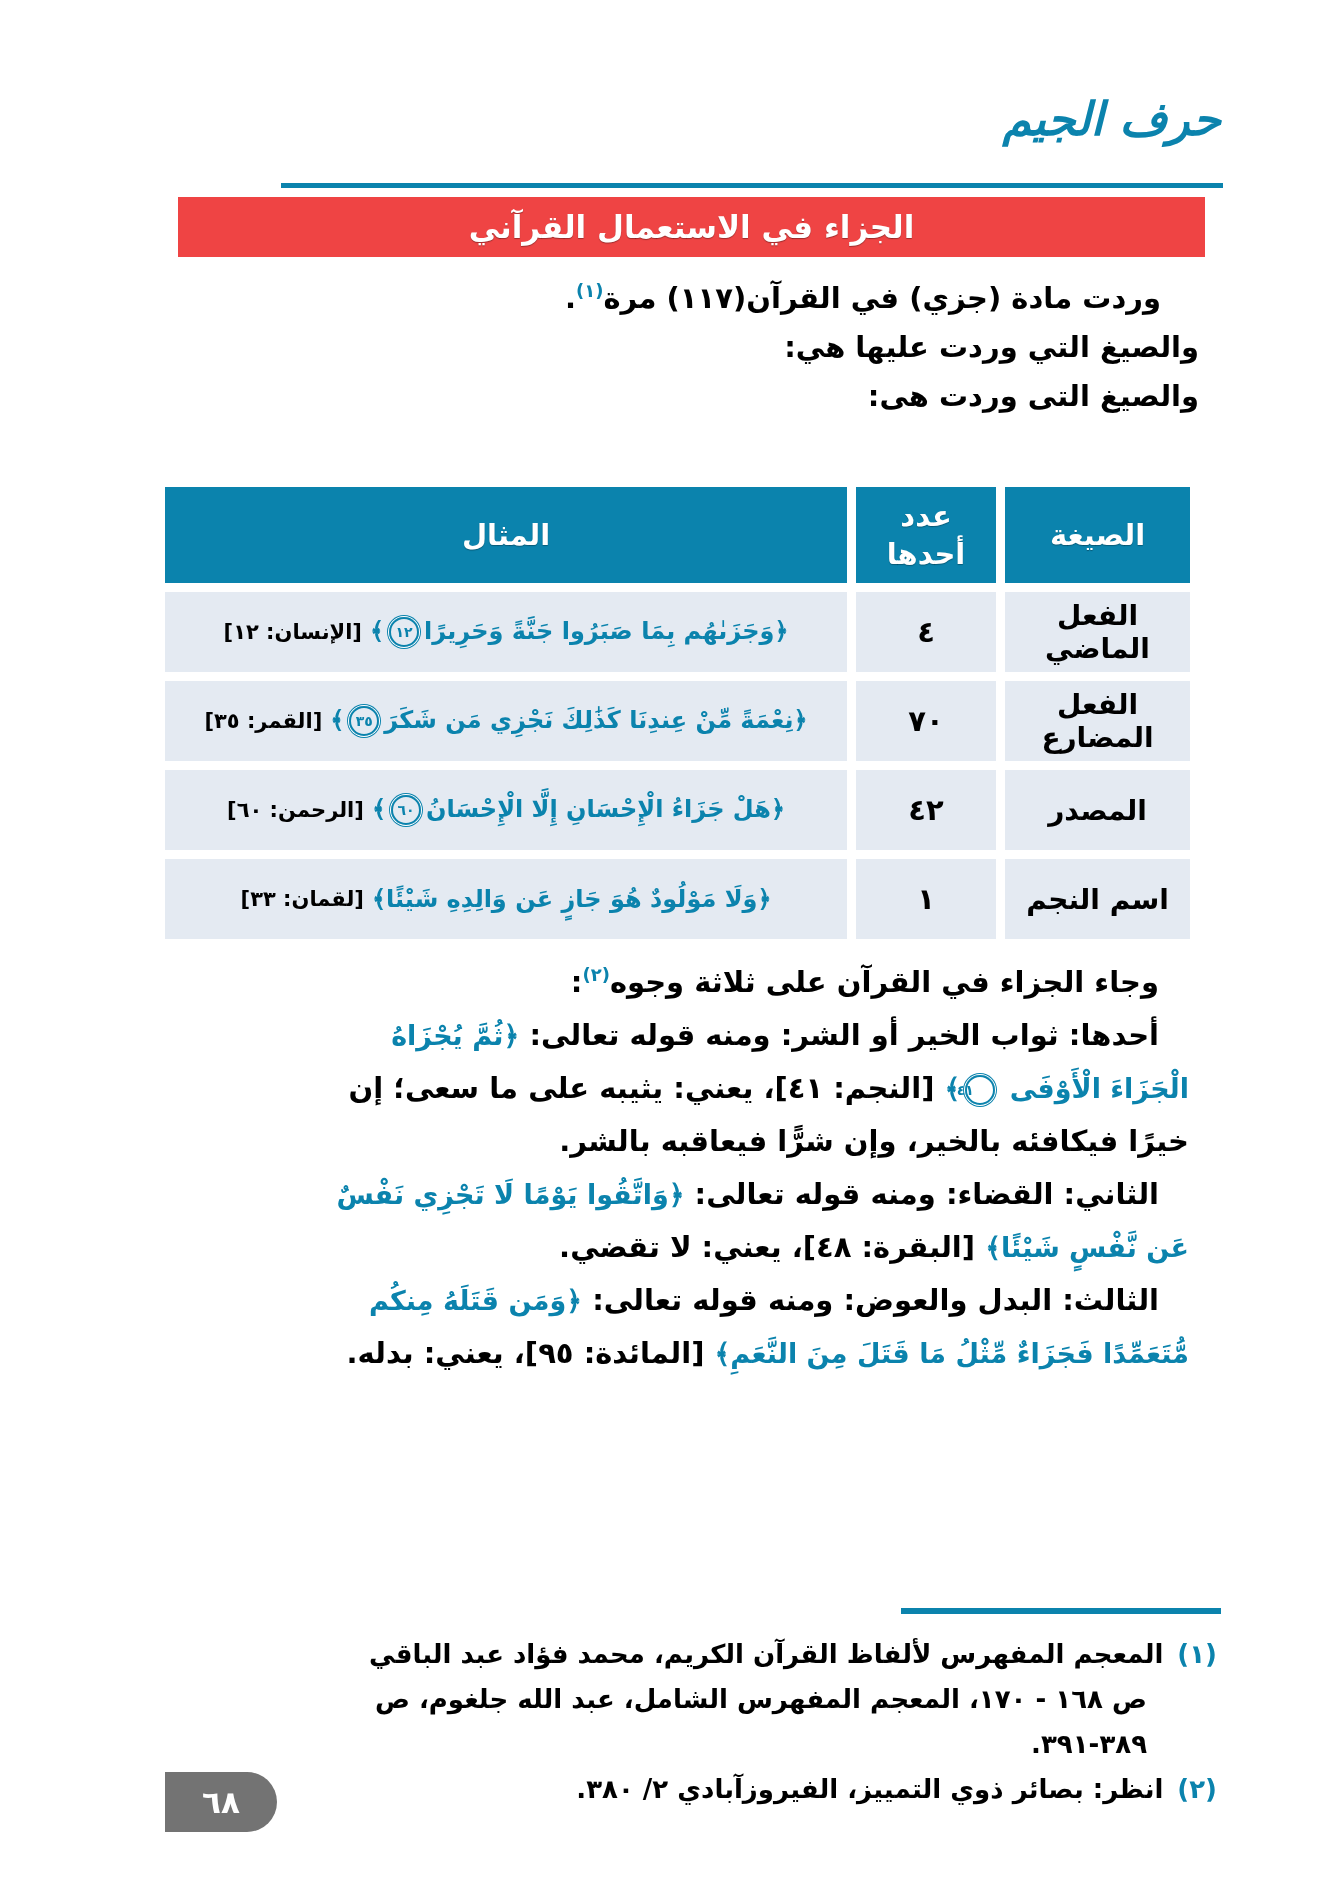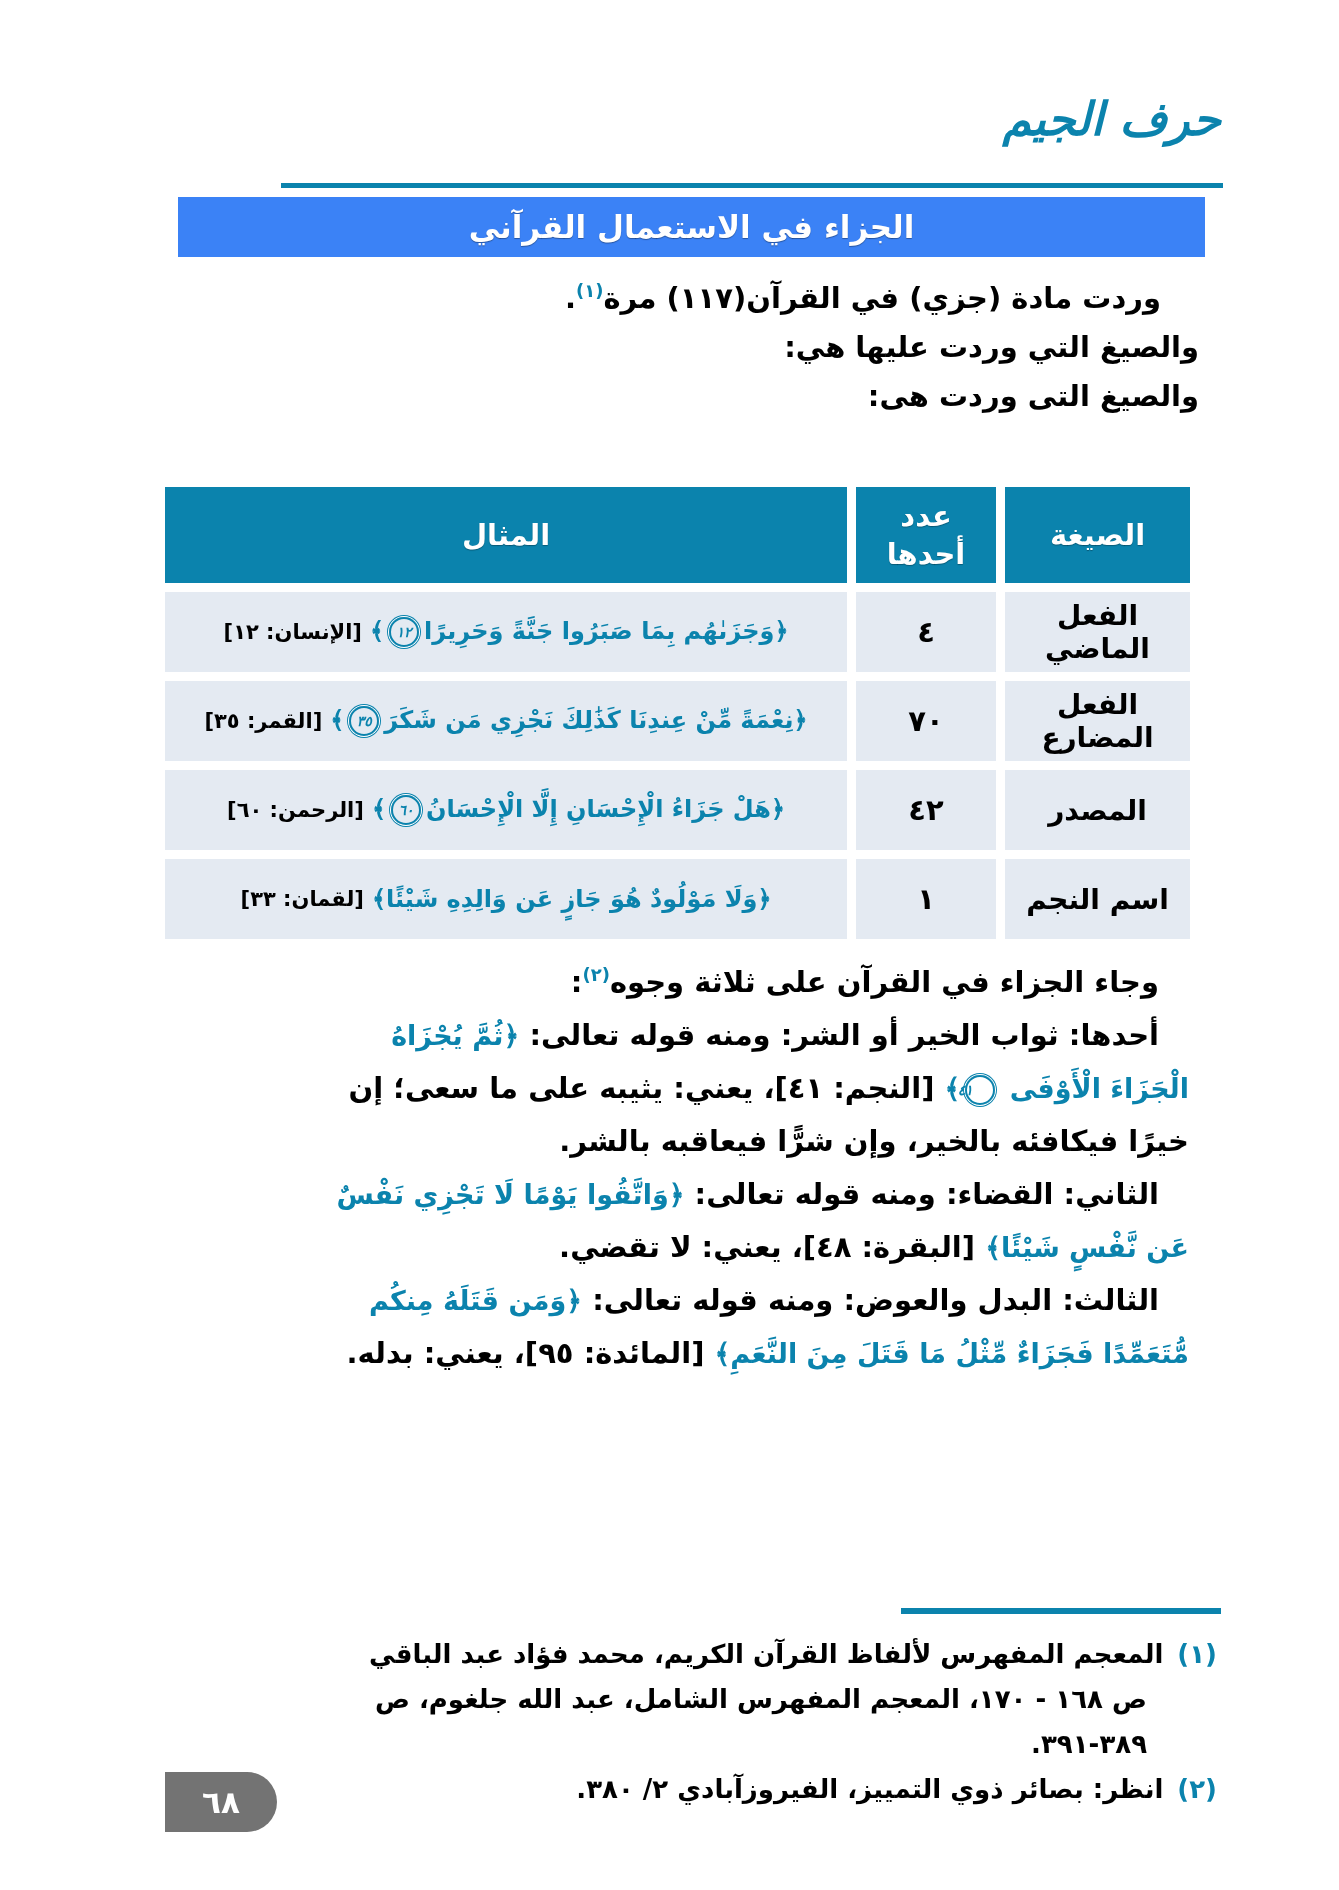--- a/index.html
+++ b/index.html
@@ -17,21 +17,21 @@
     color:#0b83ad; letter-spacing:-2px;
   }
   .top-rule {
     position:absolute; top:183px; right:116px; left:116px;
     height:5px; background:#0b83ad;
   }
 
   
   .title-bar {
     position:absolute; top:197px; right:134px; width:1027px; height:60px;
-    background:#3b82f6; display:flex; align-items:center; justify-content:center;
+    background:#ef4444; display:flex; align-items:center; justify-content:center;
   }
   .title-bar .t {
     color:#ffffff; font-size:31px; font-weight:bold;
     text-shadow:0 1px 1px rgba(0,0,0,.35);
   }
 
   
   .intro {
     position:absolute; top:266px; right:140px; left:150px;
     font-size:29px; font-weight:bold; line-height:49px;
@@ -58,21 +58,21 @@
   .cell.form  { font-size:28px; font-weight:bold; }
   .cell.count { font-size:29px; font-weight:bold; }
   .cell.example { font-size:24px; gap:8px; flex-wrap:nowrap; }
   .quran { color:#0b83ad; font-weight:bold; font-size:24px; white-space:nowrap; }
   .vref  { color:#000; font-weight:bold; font-size:21px; white-space:nowrap; }
   .ayah-medallion {
     display:inline-flex; align-items:center; justify-content:center;
     width:30px; height:30px; border:2px solid #0b83ad; border-radius:50%;
     box-shadow:0 0 0 1px #fff, 0 0 0 2px #0b83ad;
     font-size:14px; color:#0b83ad; font-weight:bold;
-    vertical-align:middle; margin:0 5px;font-style:italic;
+    vertical-align:middle; margin:0 5px;
   }
 
   
   .body-text {
     position:absolute; top:948px; right:150px; left:150px;
     font-size:29px; font-weight:bold; line-height:53px; text-align:right;
   }
   .body-text p { text-indent:30px; }
   .body-text .quran { font-size:27px; white-space:normal; }
 

